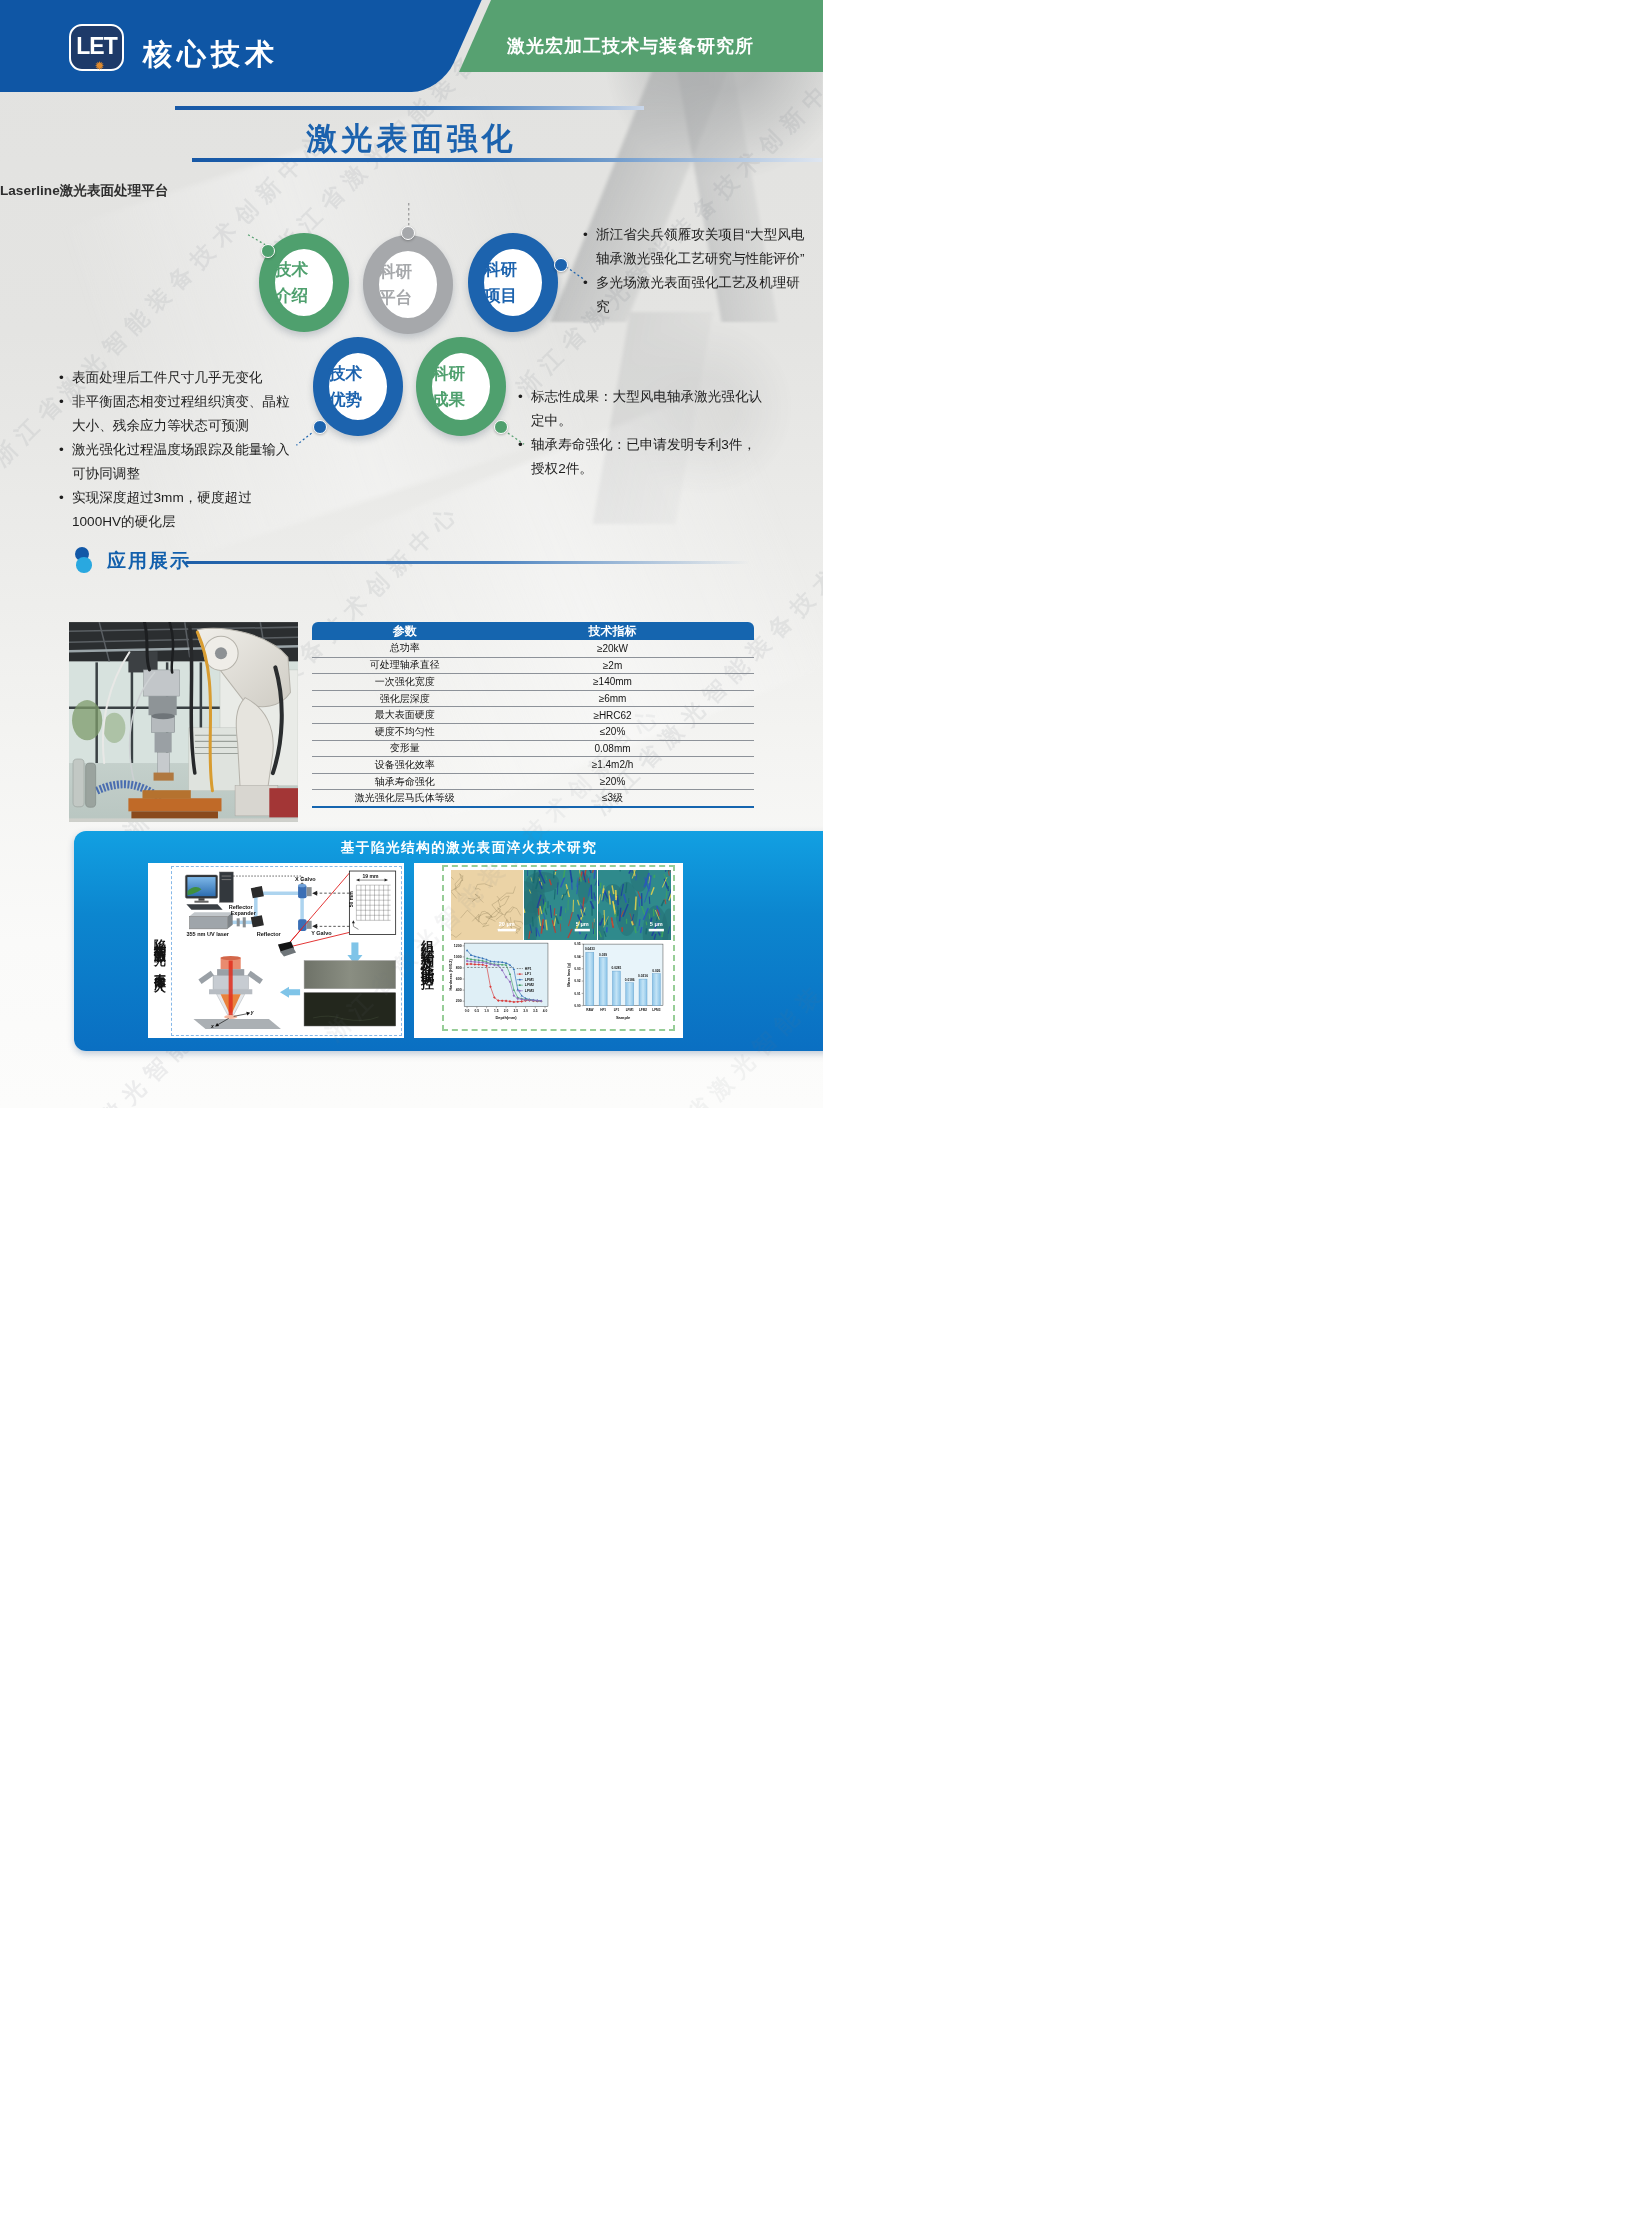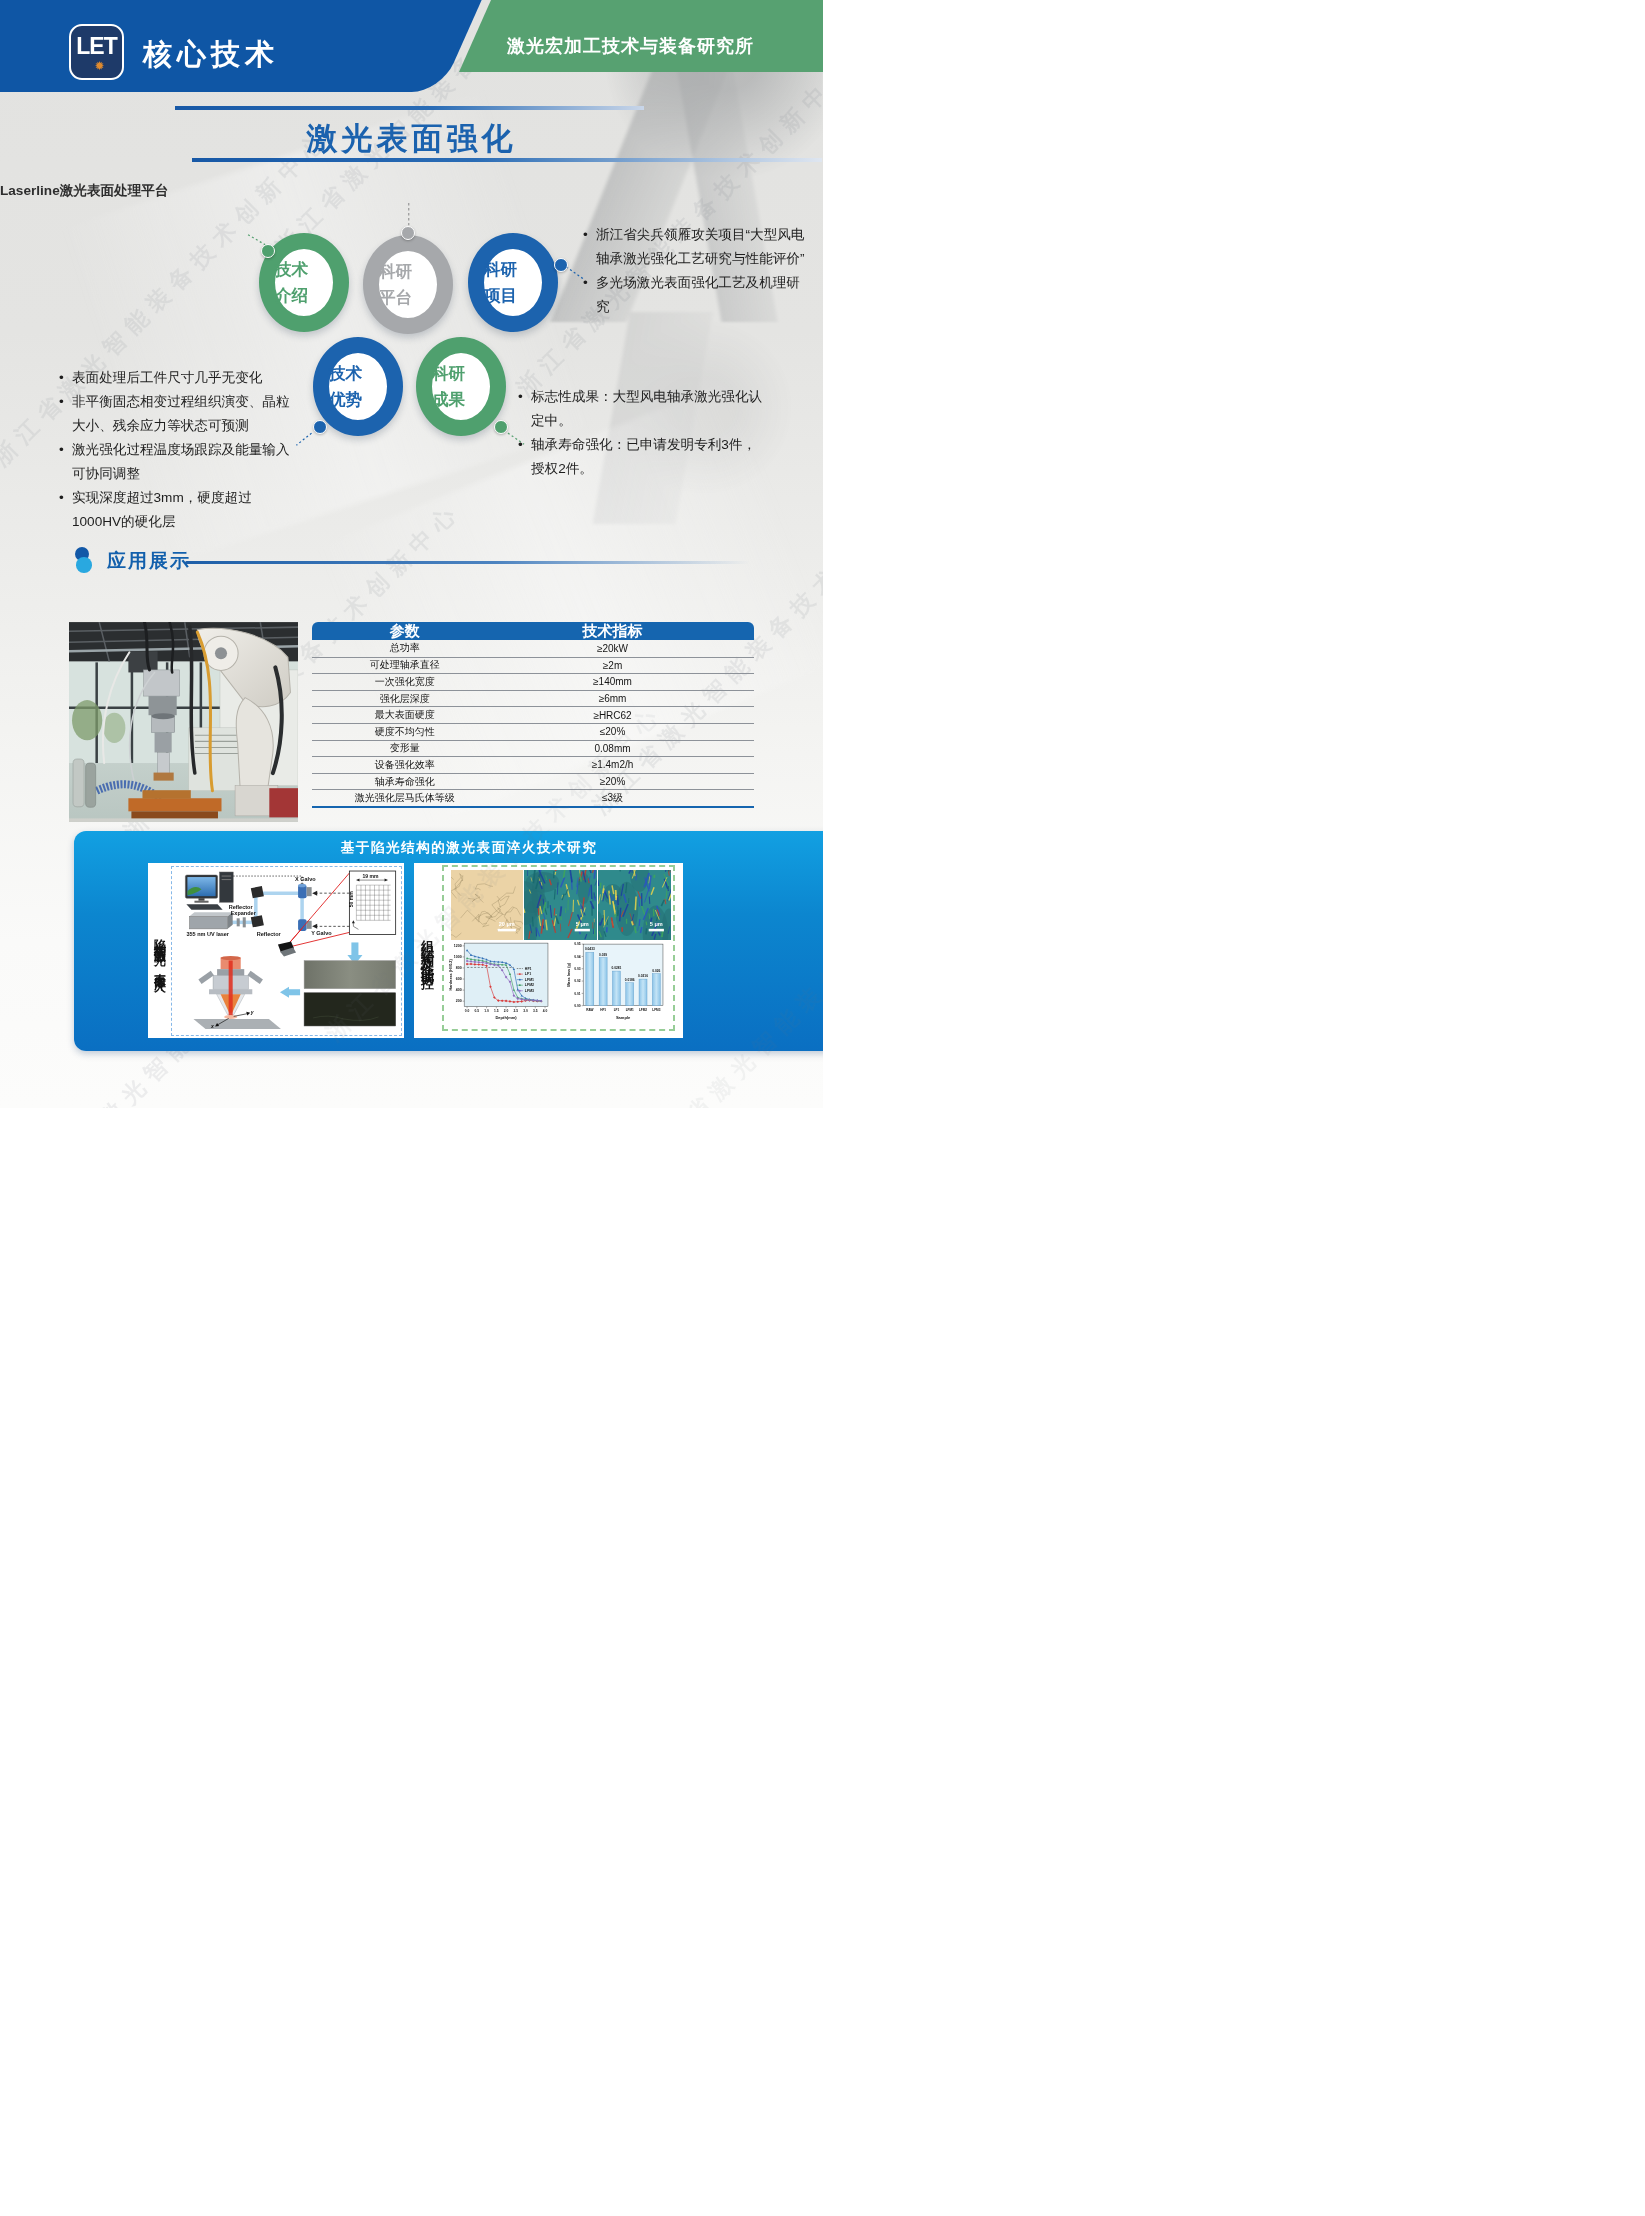--- a/index.html
+++ b/index.html
@@ -19,21 +19,21 @@
   .streak{position:absolute;pointer-events:none;background:linear-gradient(90deg,rgba(255,255,255,0),rgba(255,255,255,.7),rgba(255,255,255,0));opacity:.5;filter:blur(2.5px);}
   .wm{position:absolute;transform:rotate(-45deg);color:#6f7680;opacity:.11;font-size:23px;font-weight:700;
       letter-spacing:8px;white-space:nowrap;pointer-events:none;z-index:0;}
   .wm.over{z-index:6;opacity:.07;}
 
   
   .hdr-blue{position:absolute;left:-71px;top:-3px;width:554px;height:95px;background:#0f56a5;
             border-radius:0 0 29px 0;transform:skewX(-24deg);transform-origin:0 0;z-index:2;}
   .hdr-green{position:absolute;left:0;top:0;width:823px;height:72px;background:#57a171;z-index:1;
              clip-path:polygon(491px 0,823px 0,823px 72px,459px 72px);}
-  .logo{position:absolute;left:69px;top:24px;width:55px;height:56px;background:#1e3a69;border:2.5px solid #fff;
+  .logo{position:absolute;left:69px;top:24px;width:55px;height:47px;background:#1e3a69;border:2.5px solid #fff;
         border-radius:13px;z-index:3;}
   .logo .let{position:absolute;left:0;right:0;top:7px;text-align:center;color:#fff;font-weight:900;
         font-size:23px;letter-spacing:-1px;font-stretch:condensed;}
   .logo .star{position:absolute;left:56%;top:34px;transform:translateX(-50%);color:#e08a2e;font-size:12px;line-height:12px;}
   .brand{position:absolute;left:143px;top:35px;color:#fff;font-weight:900;font-size:29px;letter-spacing:5px;z-index:3;}
   .institute{position:absolute;left:507px;top:34px;width:262px;color:#fff;font-weight:800;font-size:18px;
              letter-spacing:1px;z-index:3;text-align:left;}
 
   
   .bar-top{position:absolute;left:175px;top:106px;width:469px;height:4px;
@@ -71,21 +71,21 @@
   .banner1{position:absolute;left:69px;top:587px;width:683px;height:22px;border-radius:1.5px;
            background:linear-gradient(90deg,#124f9b,#1e72b8);color:#fff;display:flex;align-items:center;
            justify-content:center;font-size:15px;font-weight:800;letter-spacing:1px;z-index:3;}
 
   .photo{position:absolute;left:69px;top:622px;width:229px;height:200px;z-index:3;background:#b9c2bd;}
   .photo svg{display:block;}
 
   
   .spec-table{position:absolute;left:312px;top:622px;width:442px;z-index:3;}
   .spec-head{display:grid;grid-template-columns:42% 52% 6%;height:18px;background:#1565af;
-             border-radius:6px 6px 0 0;color:#fff;font-weight:800;font-size:15px;align-items:center;}
+             border-radius:6px 6px 0 0;color:#fff;font-weight:800;font-size:12px;align-items:center;}
   .spec-head div{text-align:center;}
   .spec-row{display:grid;grid-template-columns:42% 52% 6%;height:16.6px;align-items:center;
             font-size:10px;color:#141414;}
   .spec-row + .spec-row{border-top:0.5px solid #8d9299;}
   .spec-row div{text-align:center;}
   .spec-bottomline{height:1.5px;background:#1565af;margin-top:0.5px;}
 
   
   .bpanel{position:absolute;left:74px;top:831px;width:790px;height:220px;border-radius:12px;z-index:3;
           background:linear-gradient(180deg,#12a0e2 0%,#0c86cf 38%,#0a6fc2 100%);box-shadow:0 3px 7px rgba(20,60,110,.25);}

